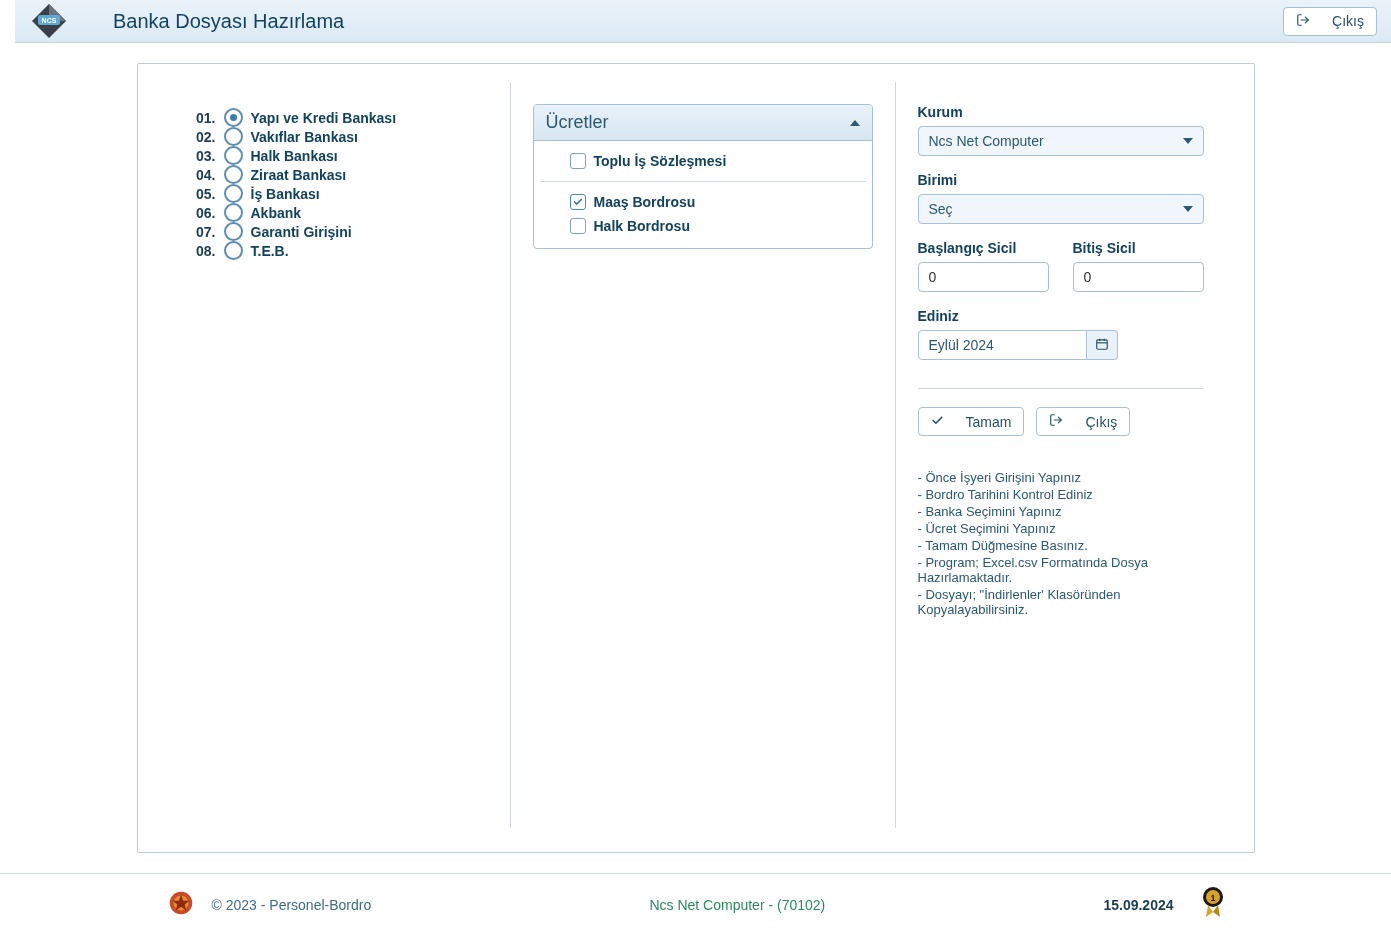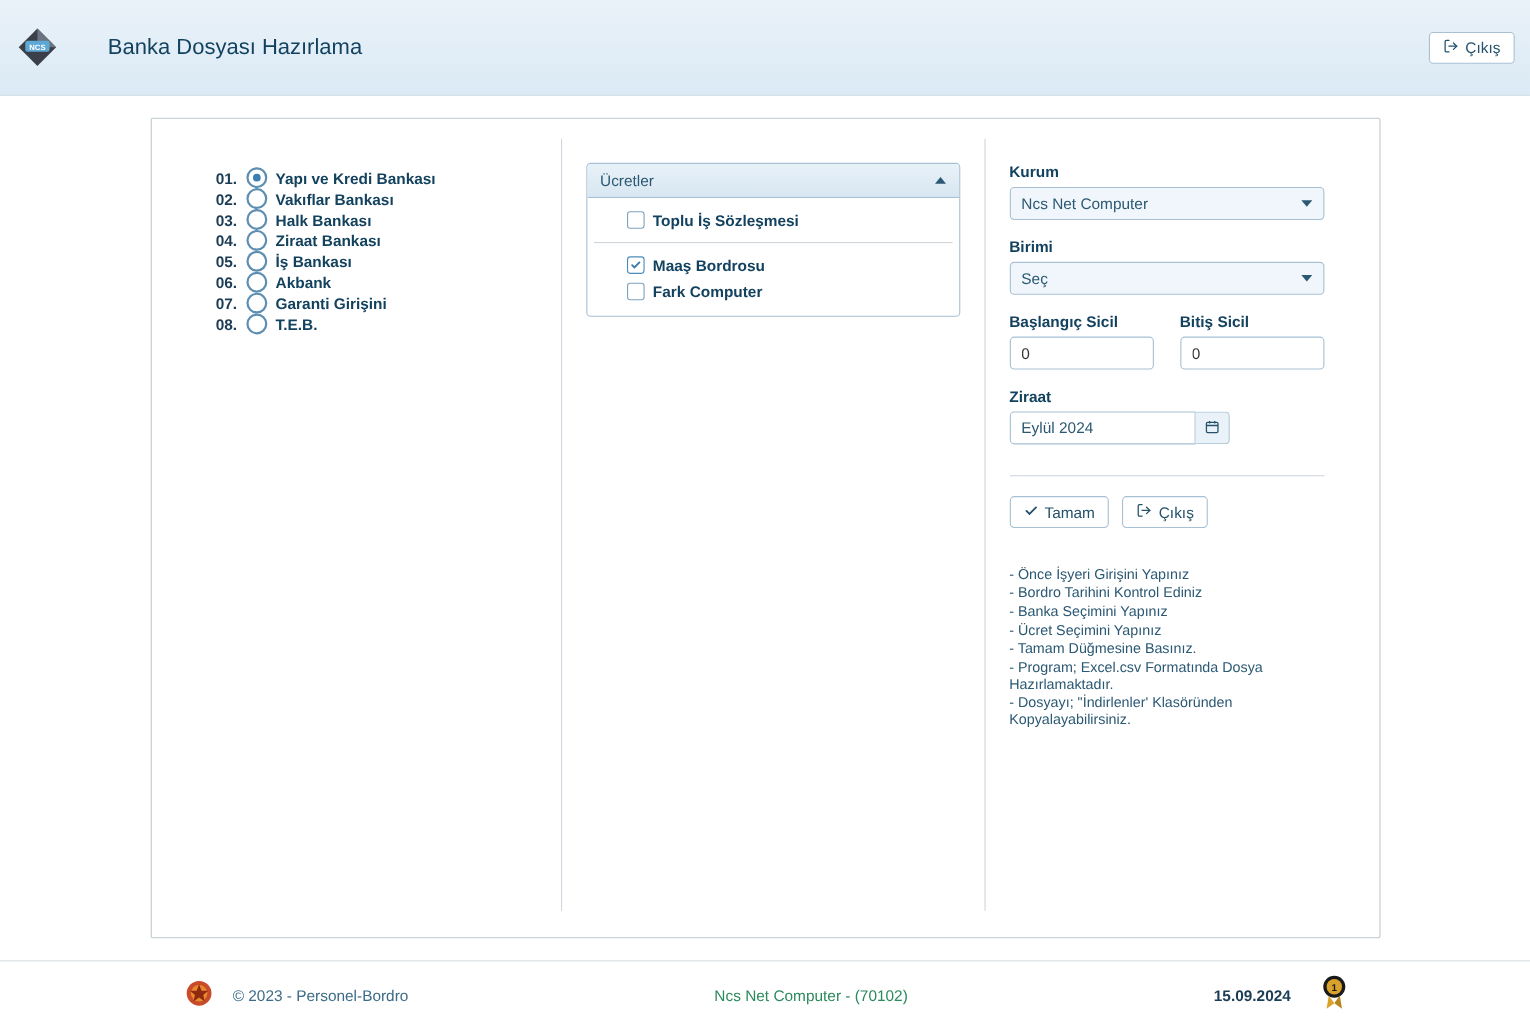--- a/index.html
+++ b/index.html
@@ -15,42 +15,43 @@
     min-height: 100vh;
     display: flex;
     flex-direction: column;
   }
   
   .header {
     background: linear-gradient(#eaf2f9, #dbeaf5);
     border-bottom: 1px solid #c5d6e2;
     display: flex;
     align-items: center;
-    padding: 22px 14px;
+    padding: 0 14px;
     height: 42px;
     gap: 16px;
     position: relative;
+    margin-left: 15px;
   }
   .logo-box {
     width: 40px;
     height: 40px;
     display: flex;
     align-items: center;
     justify-content: center;
   }
   .page-title {
     font-size: 20px;
     color: #13425f;
     margin-left: 28px;
   }
   .header-spacer { flex: 1; }
   .btn {
     display: inline-flex;
     align-items: center;
-    gap: 6px;
+    gap: 22px;
     background: #fff;
     border: 1px solid #a7c0d3;
     border-radius: 4px;
     padding: 5px 12px;
     font-size: 14px;
     color: #25516b;
     cursor: pointer;
   }
   
   .main-wrap {
@@ -90,21 +91,21 @@
   
   .accordion {
     border: 1px solid #a7c0d3;
     border-radius: 4px;
     overflow: hidden;
   }
   .acc-head {
     background: linear-gradient(#e8f1f8, #d8e7f2);
     padding: 7px 12px;
     display:flex; align-items:center; justify-content: space-between;
-    color:#2b5873; font-size: 14px;
+    color:#2b5873; font-size: 18px;
     border-bottom: 1px solid #a7c0d3;
   }
   .acc-body {
     padding: 8px 6px 10px 6px;
   }
   .chk-row {
     display:flex; align-items:center; gap:8px;
     padding: 4px 8px 4px 30px;
   }
   .chk-sep { border-top:1px solid #cfd6dc; margin: 8px 0; }
@@ -265,21 +266,21 @@
                 <div class="chk-row">
                   <span class="chk checked">
                     <svg width="10" height="10" viewBox="0 0 24 24" fill="none" stroke="#357aaa" stroke-width="4" stroke-linecap="round">
                       <polyline points="20 6 9 17 4 12"></polyline>
                     </svg>
                   </span>
                   <span class="chk-label">Maaş Bordrosu</span>
                 </div>
                 <div class="chk-row">
                   <span class="chk "></span>
-                  <span class="chk-label">Fark Computer</span>
+                  <span class="chk-label">Halk Bordrosu</span>
                 </div>
               </div>
           </div>
         </div>
       </div>
 
       <div class="col col-right">
         <div class="field">
           <span class="form-label">Kurum</span>
           <div class="select">
@@ -298,21 +299,21 @@
           <div class="field">
             <span class="form-label">Başlangıç Sicil</span>
             <input class="input" type="text" value="0" style="">
           </div>
           <div class="field">
             <span class="form-label">Bitiş Sicil</span>
             <input class="input" type="text" value="0" style="">
           </div>
         </div>
         <div class="field" style="max-width:200px;">
-          <span class="form-label">Ziraat</span>
+          <span class="form-label">Ediniz</span>
           <div class="date-wrap">
             <div class="dateinput">
               <span>Eylül 2024</span>
             </div>
             <div class="date-btn">
               <span>
                 <svg width="14" height="14" viewBox="0 0 24 24" fill="none" stroke="#25516b" stroke-width="2">
                     <rect x="3" y="5" width="18" height="16" rx="2"></rect>
                     <line x1="3" y1="10" x2="21" y2="10"></line>
                     <line x1="8" y1="3" x2="8" y2="7"></line>

